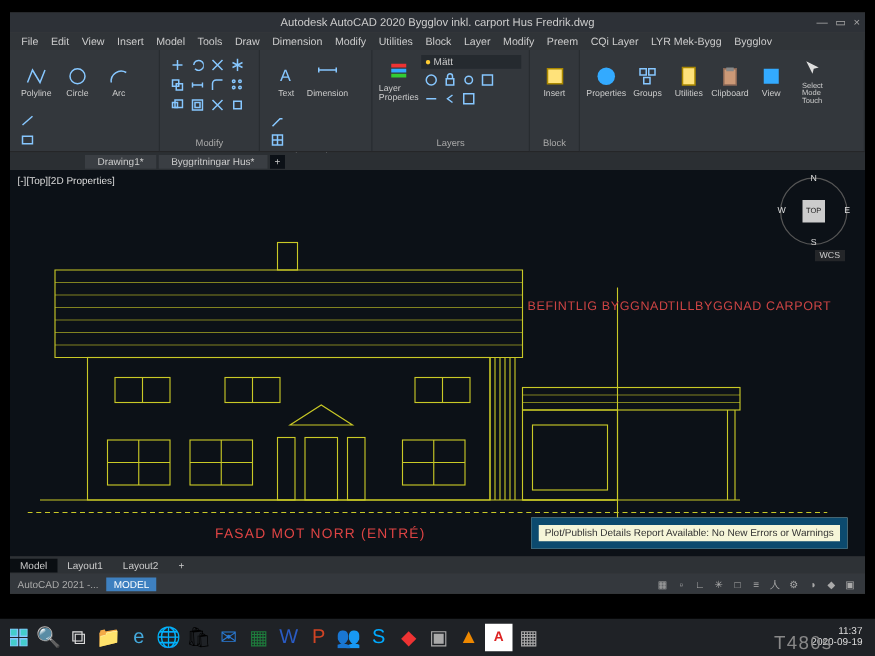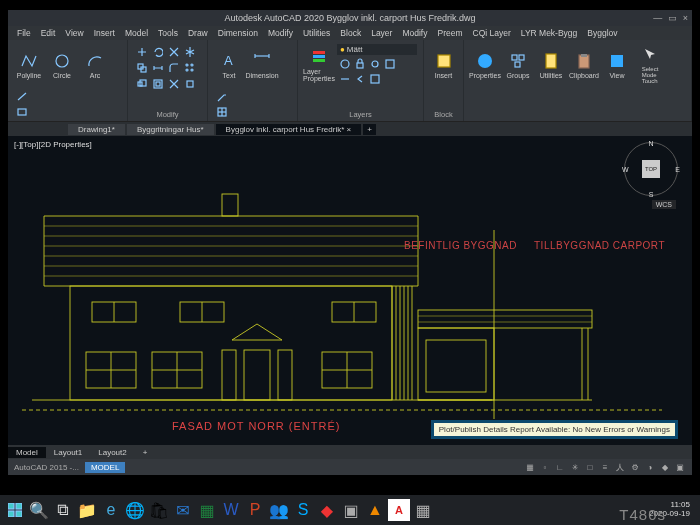--- a/index.html
+++ b/index.html
@@ -24,21 +24,21 @@
 .nav-cube { position:absolute; top:6px; right:14px; width:54px; height:54px; }
 .nav-cube .compass { position:absolute; inset:0; border:1px solid #555; border-radius:50%; }
 .nav-cube .face { position:absolute; top:18px; left:18px; width:18px; height:18px; background:#ccc; color:#222; font-size:6px; display:flex; align-items:center; justify-content:center; }
 .nav-cube .dir { position:absolute; color:#ddd; font-size:7px; }
 .nav-cube .n { top:-2px; left:50%; transform:translateX(-50%); }
 .nav-cube .s { bottom:-2px; left:50%; transform:translateX(-50%); }
 .nav-cube .e { right:-2px; top:50%; transform:translateY(-50%); }
 .nav-cube .w { left:-2px; top:50%; transform:translateY(-50%); }
 .wcs { position:absolute; top:64px; right:16px; background:rgba(60,60,60,.5); color:#ccc; font-size:7px; padding:1px 4px; }
 .anno { position:absolute; color:#c44; font-size:10px; font-weight:500; letter-spacing:.5px; }
-.bottom-tooltip { position:absolute; background:#f5f5d8; color:#333; font-size:8px; padding:2px 5px; border:3px solid #0c4a6e; }
+.bottom-tooltip { position:absolute; background:#f5f5d8; color:#333; font-size:8px; padding:2px 5px; border:6px solid #0c4a6e; }
 .layout-tabs { height:14px; background:#2e3236; display:flex; align-items:center; }
 .layout-tabs span { color:#ccc; font-size:8px; padding:1px 8px; }
 .layout-tabs span.active { background:#0a0e12; }
 .statusbar { height:16px; background:#34383d; display:flex; align-items:center; padding:0 6px; gap:6px; color:#aaa; font-size:8px; }
 .statusbar .modelbadge { background:#3e80c0; color:#fff; padding:1px 6px; font-size:8px; }
 .statusbar .icons { margin-left:auto; display:flex; gap:3px; }
 .statusbar .icons .ic { width:12px;height:12px; display:flex; align-items:center; justify-content:center; }
 .taskbar { position:absolute; left:0; right:0; bottom:0; height:30px; background:#1f2226; display:flex; align-items:center; gap:2px; padding:0 4px; }
 .taskbar .tb { width:22px; height:22px; display:flex; align-items:center; justify-content:center; }
 .taskbar .clock { margin-left:auto; color:#ddd; font-size:8px; text-align:right; line-height:1.1; padding-right:6px;}
@@ -348,23 +348,20 @@
     </div>
   </div>
 
   <div class="minitab">
     <div class="tab">
         <span>Drawing1*</span>
       </div>
     <div class="tab">
         <span>Byggritningar Hus*</span>
       </div>
-    <div class="tab" style="background:#0c1117">
-        <span>Bygglov inkl. carport Hus Fredrik* ×</span>
-      </div>
     <div class="tab" style="background:#0c1117;padding:1px 4px">+</div>
   </div>
 
   <div class="canvas">
     <div class="vp-label">[-][Top][2D Properties]</div>
 
     <svg class="drawing" width="640" height="280">
 
       <line class="baseline" x1="0" y1="256" x2="640" y2="256"></line>
 
@@ -425,21 +422,21 @@
       <rect x="396" y="174" width="76" height="72"></rect>
       <rect x="404" y="186" width="60" height="52"></rect>
 
       <line x1="560" y1="174" x2="560" y2="246"></line>
       <line x1="566" y1="174" x2="566" y2="246"></line>
       <line x1="396" y1="246" x2="570" y2="246"></line>
 
       <text class="drawing-title" x="150" y="276">FASAD MOT NORR (ENTRÉ)</text>
     </svg>
 
-    <div class="anno" style="top:104px; left:396px">BEFINTLIG BYGGNAD</div>
+    <div class="anno" style="top:104px; left:414px">BEFINTLIG BYGGNAD</div>
     <div class="anno" style="top:104px; left:526px">TILLBYGGNAD CARPORT</div>
 
     <div class="nav-cube">
       <div class="compass"></div>
       <div class="face">TOP</div>
       <div class="dir n">N</div>
       <div class="dir s">S</div>
       <div class="dir e">E</div>
       <div class="dir w">W</div>
     </div>
@@ -449,21 +446,21 @@
   </div>
 
   <div class="layout-tabs">
     <span class="active">Model</span>
     <span>Layout1</span>
     <span>Layout2</span>
     <span>+</span>
   </div>
 
   <div class="statusbar">
-    <span>AutoCAD 2015 -...</span>
+    <span>AutoCAD 2021 -...</span>
     <span class="modelbadge">MODEL</span>
     <div class="icons">
       <div class="ic">▦</div>
       <div class="ic">▫</div>
       <div class="ic">∟</div>
       <div class="ic">✳</div>
       <div class="ic">□</div>
       <div class="ic">≡</div>
       <div class="ic">人</div>
       <div class="ic">⚙</div>
@@ -494,18 +491,18 @@
   <div class="tb" style="color:#2a5bc4">W</div>
   <div class="tb" style="color:#d04424">P</div>
   <div class="tb" style="color:#5558af">👥</div>
   <div class="tb" style="color:#0af">S</div>
   <div class="tb" style="color:#e33">◆</div>
   <div class="tb" style="color:#aaa">▣</div>
   <div class="tb" style="color:#e80">▲</div>
   <div class="tb" style="background:#fff;color:#d22;font-weight:bold;font-size:11px">A</div>
   <div class="tb" style="color:#aaa">▦</div>
   <div class="clock">
-    <div>11:05</div>
+    <div>11:37</div>
       <div>2020-09-19</div>
   </div>
 </div>
 
 <div class="laptop-brand">T480s</div>
 
 </body></html>

